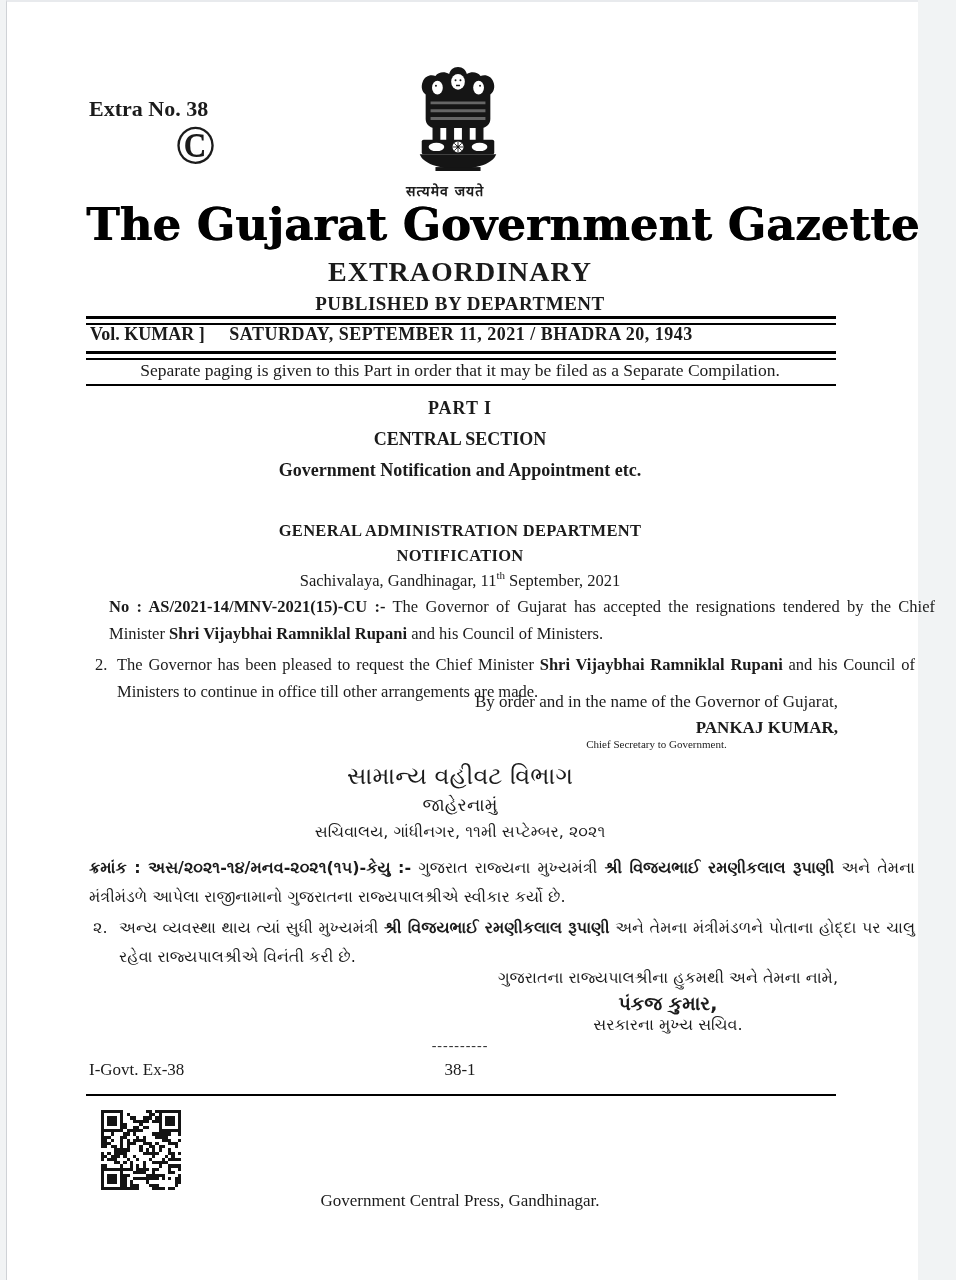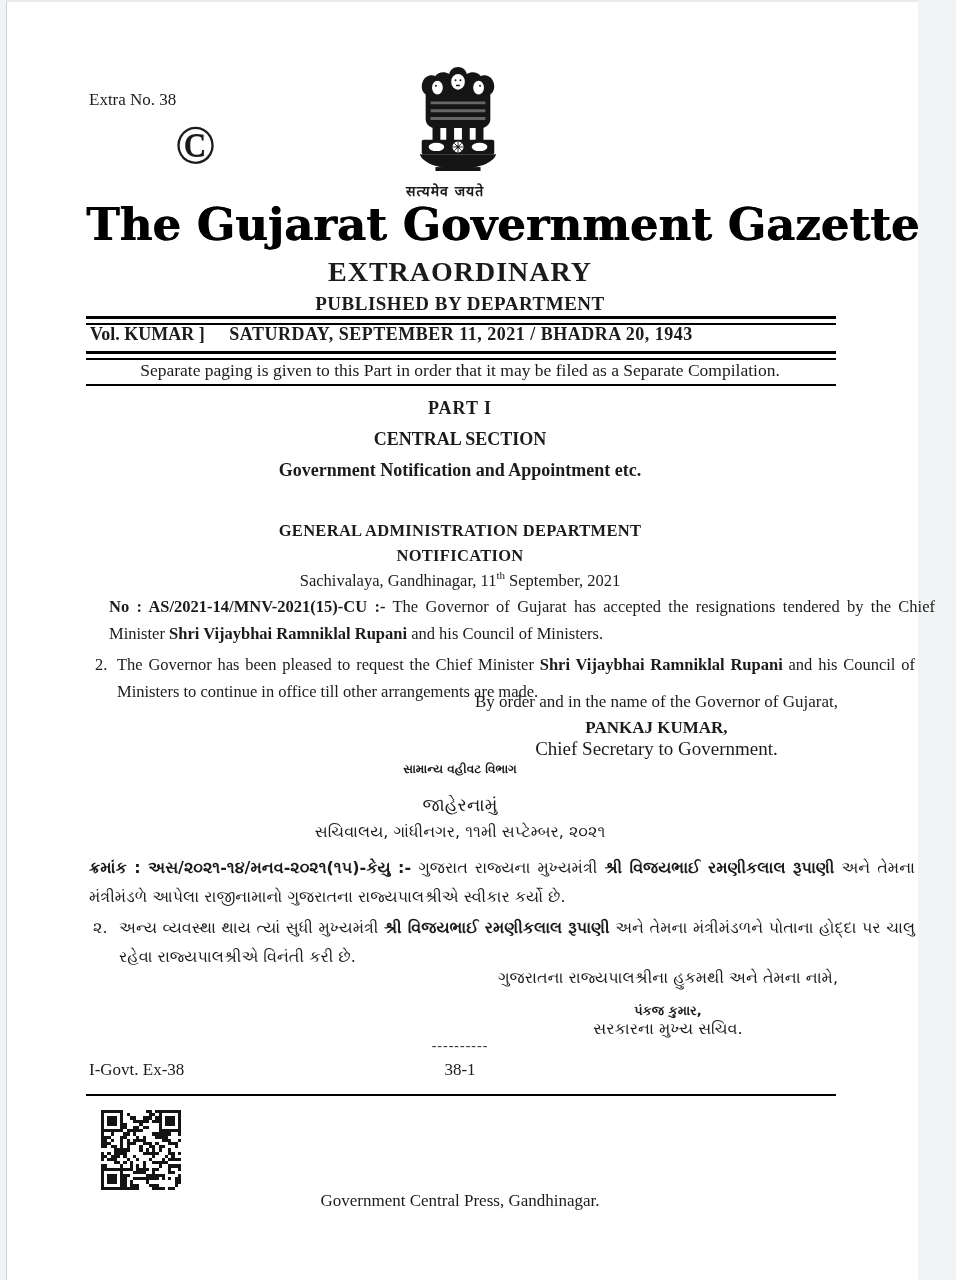--- a/index.html
+++ b/index.html
@@ -13,21 +13,21 @@
   .page{
     position:absolute;left:6px;top:0;width:911px;height:1280px;
     background:#ffffff;
     border-left:1px solid #cfd2d6;
     border-top:2px solid #e8eaed;
   }
   .abs{position:absolute;}
   .center-col{position:absolute;left:79px;width:748px;text-align:center;}
   .b{font-weight:bold;}
 
-  .extra-no{left:82px;top:88px;font-size:17px;font-weight:normal;}
+  .extra-no{left:82px;top:94px;font-size:22px;font-weight:bold;}
   .copyright{left:168px;top:116px;font-size:54px;font-weight:bold;line-height:1;}
   .emblem{left:399px;top:62px;width:104px;text-align:left;}
   .emblem svg{display:block;margin:0 auto;}
   .motto{font-family:"DejaVu Sans",sans-serif;font-weight:bold;font-size:14px;margin-top:1px;letter-spacing:1px;}
 
   .gazette-title{top:196px;font-family:"DejaVu Serif",serif;font-weight:bold;font-size:45px;letter-spacing:0px;color:#000;text-shadow:0.7px 0 0 #000;white-space:nowrap;}
   .extraordinary{top:254px;font-size:28px;font-weight:bold;letter-spacing:1px;}
   .authority{top:291px;font-size:19px;font-weight:bold;letter-spacing:0.5px;}
 
   .double-rule{left:79px;width:750px;height:4px;border-top:3px solid #000;border-bottom:2px solid #000;padding:0;box-sizing:content-box;}
@@ -51,34 +51,34 @@
   .placedate-en{top:567px;font-size:16.5px;}
   sup{font-size:11px;}
 
   .para{position:absolute;left:82px;width:826px;font-size:16.5px;line-height:27px;text-align:justify;}
   .p1{top:591px;margin-left:20px;}
   .p2{top:649px;padding-left:28px;box-sizing:border-box;}
   .p2 .num{position:absolute;left:6px;top:0;}
 
   .closing-en{position:absolute;right:80px;top:690px;text-align:center;}
   .closing-en .line1{font-size:17px;white-space:nowrap;text-align:center;}
-  .closing-en .name{font-size:17px;font-weight:bold;margin-top:6px;}
-  .closing-en .role{font-size:19px;}
+  .closing-en .name{font-size:17px;font-weight:bold;margin-top:6px;text-align:right;}
+  .closing-en .role{font-size:11px;}
 
   .gu{font-family:"DejaVu Sans",sans-serif;}
-  .dept-gu{top:760px;font-size:12px;font-weight:bold;}
+  .dept-gu{top:760px;font-size:24px;font-weight:normal;}
   .head-gu{top:792px;font-size:18px;font-weight:normal;}
   .placedate-gu{top:820px;font-size:16px;}
   .pg1{top:851px;font-size:16px;line-height:29px;}
   .pg2{top:911px;font-size:16px;line-height:29px;padding-left:30px;box-sizing:border-box;}
   .pg2 .num{position:absolute;left:4px;top:0;}
 
   .closing-gu{position:absolute;right:80px;top:966px;text-align:center;}
   .closing-gu .line1{font-size:16px;white-space:nowrap;}
-  .closing-gu .name{font-size:13px;font-weight:bold;margin-top:16px;}
+  .closing-gu .name{font-size:19px;font-weight:bold;margin-top:5px;}
   .closing-gu .role{font-size:16px;}
 
   .dashes{top:1036px;font-size:14px;letter-spacing:1px;color:#333;}
   .doc-code{left:82px;top:1058px;font-size:17px;}
   .page-code{top:1058px;font-size:17px;}
   .qr{left:94px;top:1108px;width:80px;height:80px;}
   .press{top:1189px;font-size:17px;}
 </style>
 </head>
 <body>

